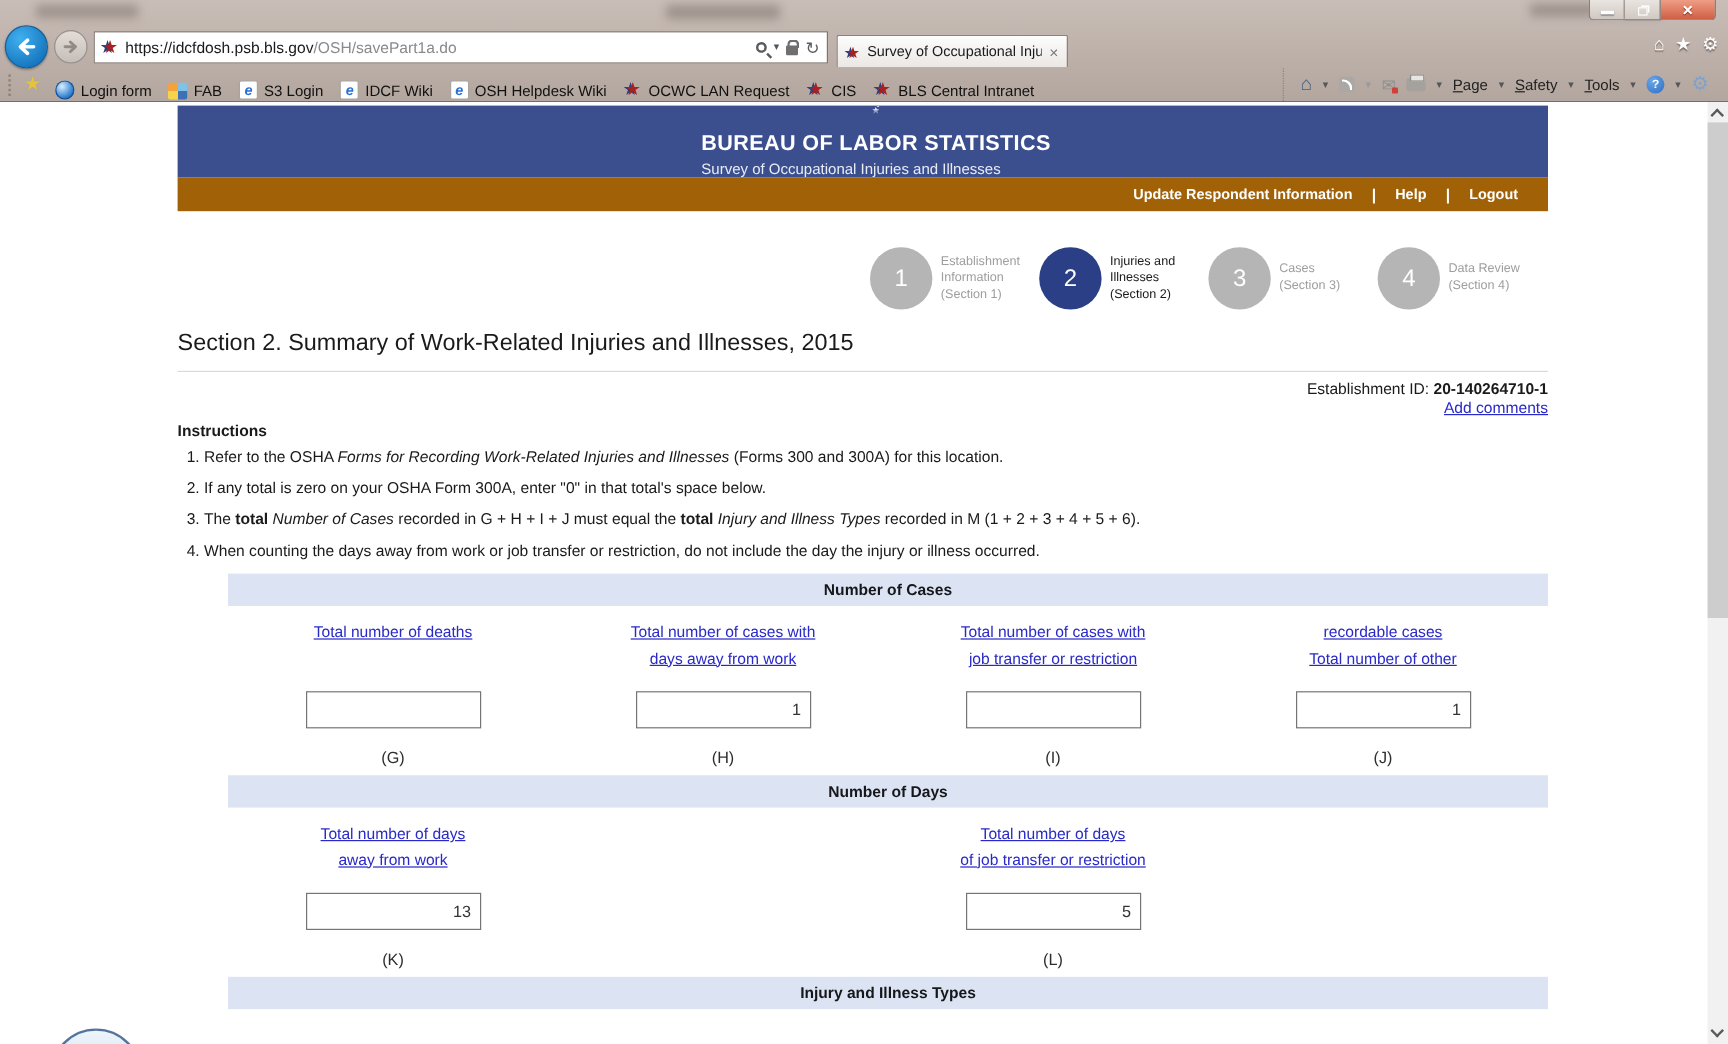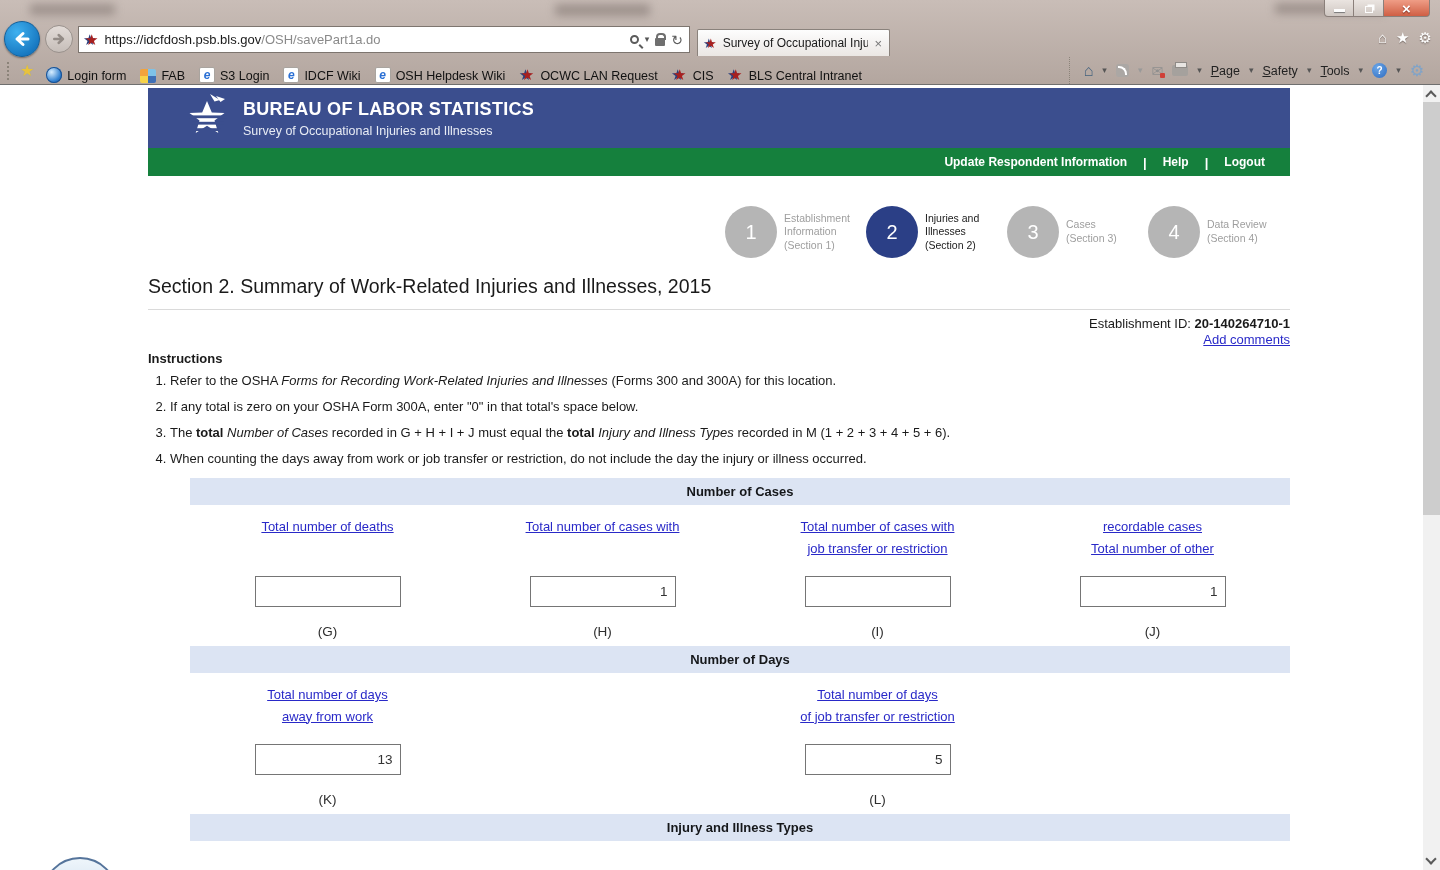--- a/index.html
+++ b/index.html
@@ -75,25 +75,25 @@
   .cmd-label { display:inline-block; }
   .cmd-label::first-letter { text-decoration:underline; }
   .icon-help { width:15px; height:15px; border-radius:50%; background:radial-gradient(circle at 35% 30%,#6aa6e8,#2f6cc0);
     color:#fff; font-size:10px; font-weight:bold; display:flex; align-items:center; justify-content:center; }
   .icon-gear-cmd { font-size:16px; color:#7fa3c8; line-height:1; }
 
   
   .page { position:relative; width:1440px; height:785px; background:#fff; }
 
   .bls-band { position:absolute; left:148px; top:3px; width:1142px; height:60px; background:#3B4E8E;
-    display:flex; align-items:center; padding-left:38px; gap:13px; }
+    display:flex; align-items:center; padding-left:22px; gap:13px;flex-direction:column; }
   .bls-title { font-size:18px; font-weight:bold; color:#fff; letter-spacing:.3px; }
   .bls-subtitle { font-size:12.5px; color:#e8ecf5; margin-top:4px; }
 
-  .red-band { position:absolute; left:148px; top:63px; width:1142px; height:28px; background:#15803d;
+  .red-band { position:absolute; left:148px; top:63px; width:1142px; height:28px; background:#a16207;
     display:flex; align-items:center; justify-content:flex-end; padding-right:25px; }
   .red-band a { color:#fff; font-size:12px; font-weight:bold; text-decoration:none; }
   .red-sep { color:#fff; font-size:13px; font-weight:bold; margin:0 16px; }
 
   .steps { position:absolute; left:725px; top:121px; display:flex; }
   .step { flex:0 0 141px; display:flex; align-items:center; gap:7px; }
   .step-circle { width:52px; height:52px; border-radius:50%; background:#b5b5b5; color:#fff;
     font-size:20px; display:flex; align-items:center; justify-content:center; flex:0 0 52px; }
   .step-label { font-size:10.5px; color:#9e9e9e; white-space:pre-line; line-height:1.3; }
   .step.active .step-circle { background:#2B3F86; }
@@ -313,20 +313,21 @@
 
   <div class="form-section sec-cases">
     <div class="band">Number of Cases</div>
     <div class="cols">
       <div class="col">
         <a class="link link-line">Total number of deaths</a>
         <a class="link link-line"></a>
       </div>
       <div class="col">
         <a class="link link-line">Total number of cases with</a>
+        <a class="link link-line">days away from work</a>
       </div>
       <div class="col">
         <a class="link link-line">Total number of cases with</a>
         <a class="link link-line">job transfer or restriction</a>
       </div>
       <div class="col">
         <a class="link link-line">recordable cases</a>
         <a class="link link-line">Total number of other</a>
       </div>
     </div>

